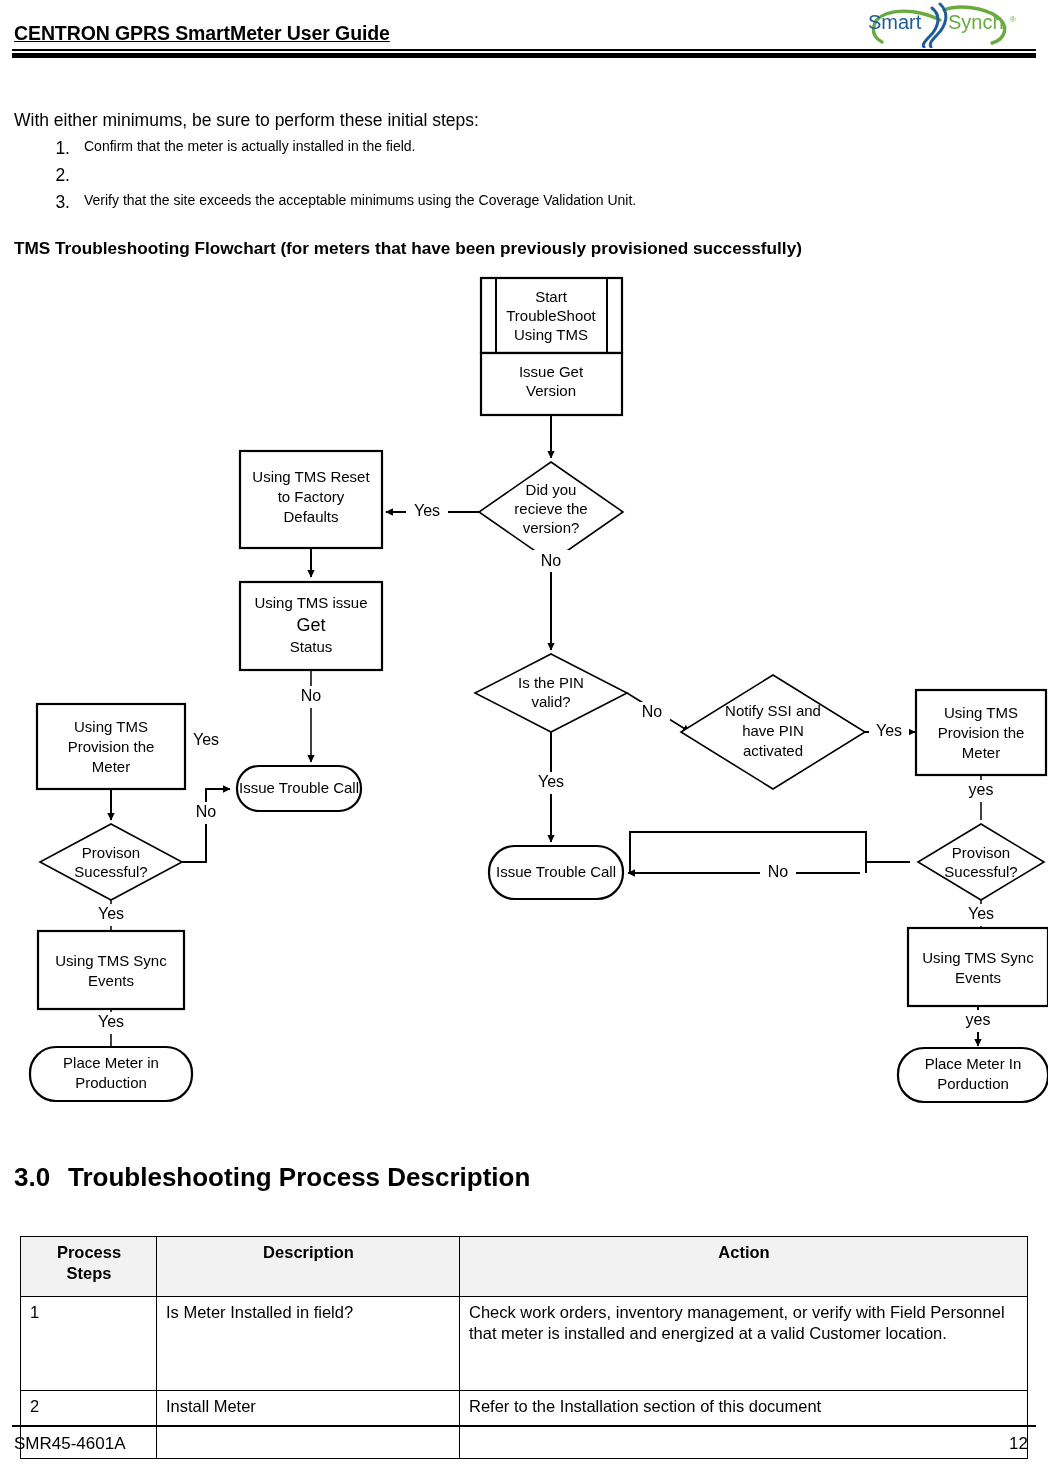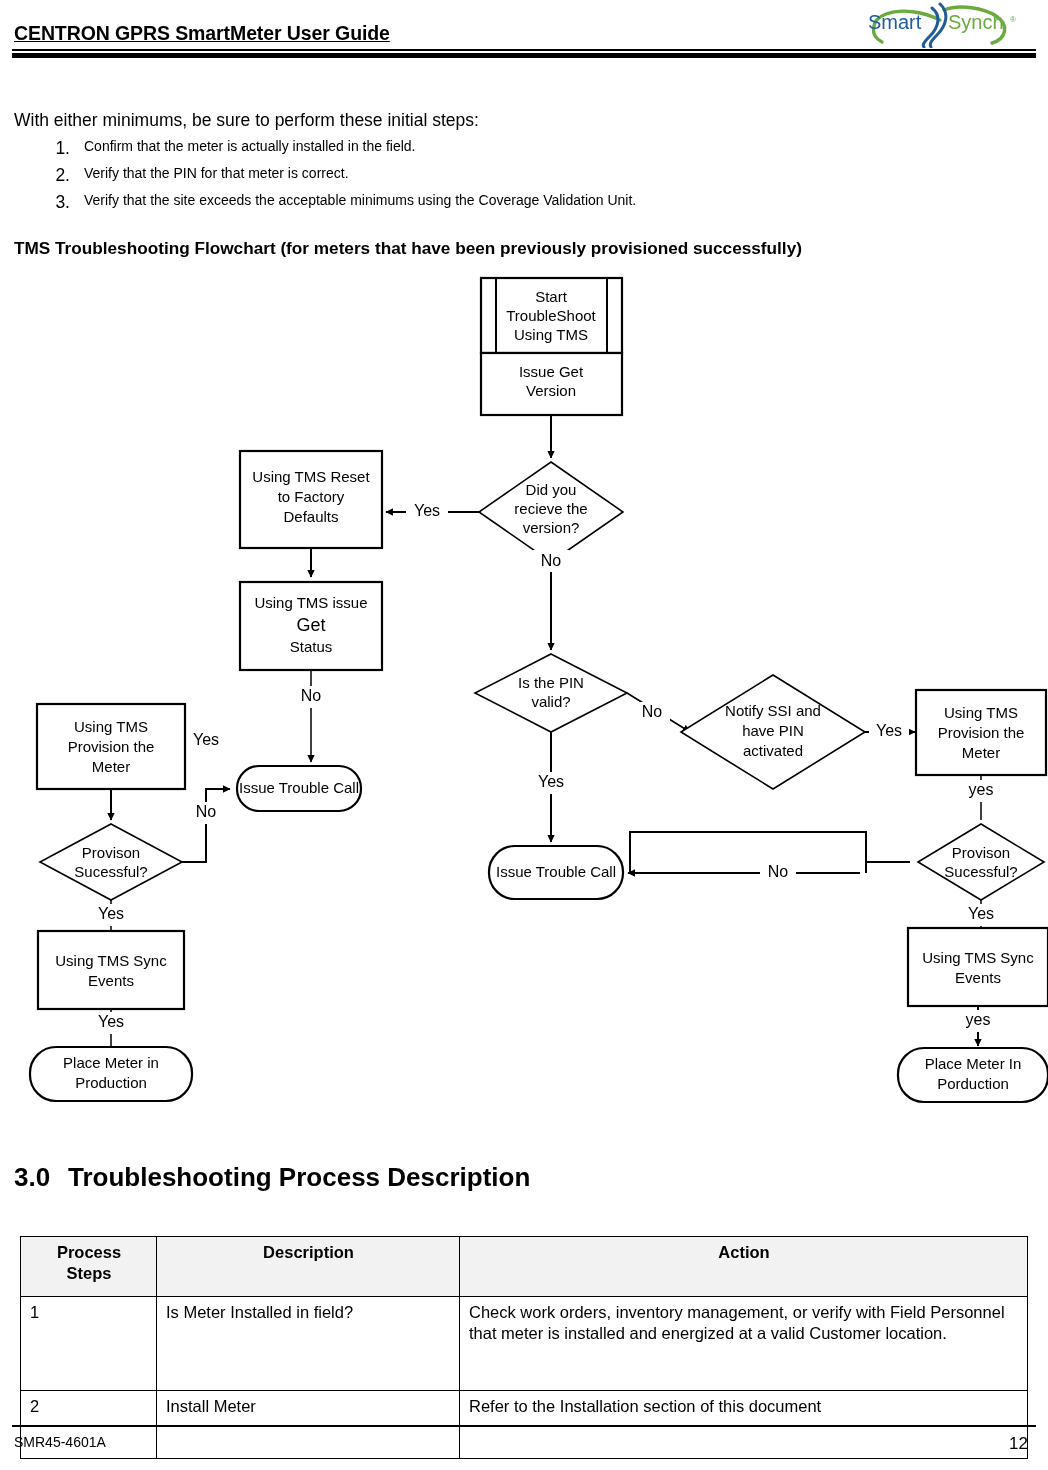--- a/index.html
+++ b/index.html
@@ -143,21 +143,21 @@
     left: 12px;
     top: 1425px;
     width: 1024px;
     height: 1.5px;
     background: #000;
   }
   #footer-left {
     position: absolute;
     left: 14px;
     top: 1434px;
-    font-size: 14px;
+    font-size: 17px;
   }
   #footer-right {
     position: absolute;
     right: 20px;
     top: 1434px;
     font-size: 17px;
   }
 
   
   .fc-text {
@@ -201,21 +201,20 @@
     <div id="header-rule-thin"></div>
     <div id="header-rule-thick"></div>
   </div>
 
   <div id="intro-line">With either minimums, be sure to perform these initial steps:</div>
 
   <div class="num-marker" style="left:44px; top:138px;">1.</div>
   <div class="num-item" style="left:84px; top:138px;">Confirm that the meter is actually installed in the field.</div>
 
   <div class="num-marker" style="left:44px; top:165px;">2.</div>
-  <div class="num-item" style="left:84px; top:165px;">Verify that the PIN for that meter is correct.</div>
 
   <div class="num-marker" style="left:44px; top:192px;">3.</div>
   <div class="num-item" style="left:84px; top:192px;">Verify that the site exceeds the acceptable minimums using the Coverage Validation Unit.</div>
 
   <div id="flowchart-caption">TMS Troubleshooting Flowchart (for meters that have been previously provisioned successfully)</div>
 
   <div id="flowchart">
   <svg width="1048" height="860" viewBox="0 0 1048 860">
     <defs>
       <marker id="ah" markerWidth="9" markerHeight="9" refX="7.4" refY="4.5" orient="auto" markerUnits="userSpaceOnUse">

